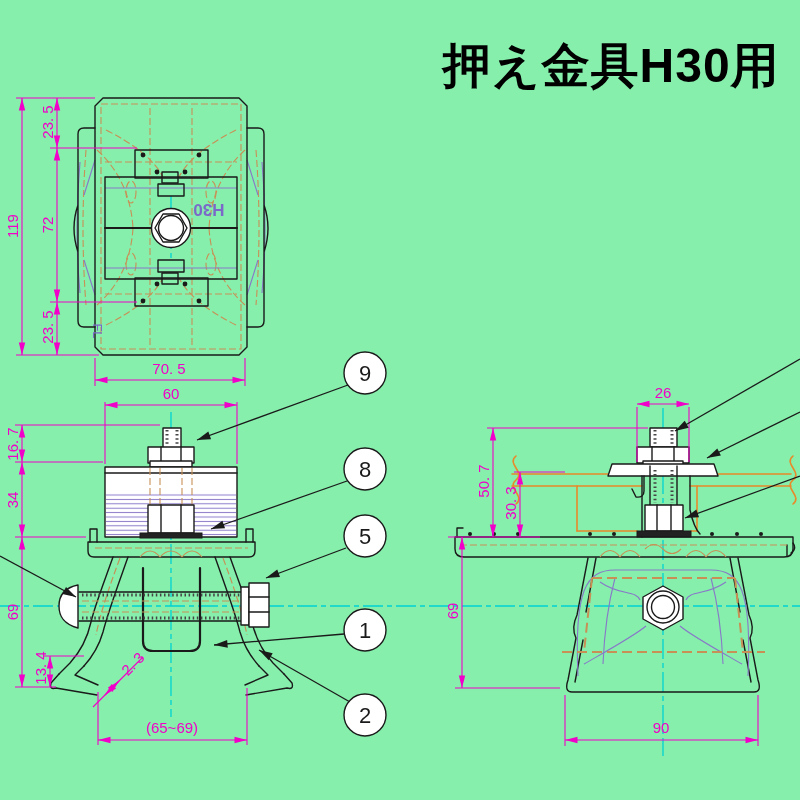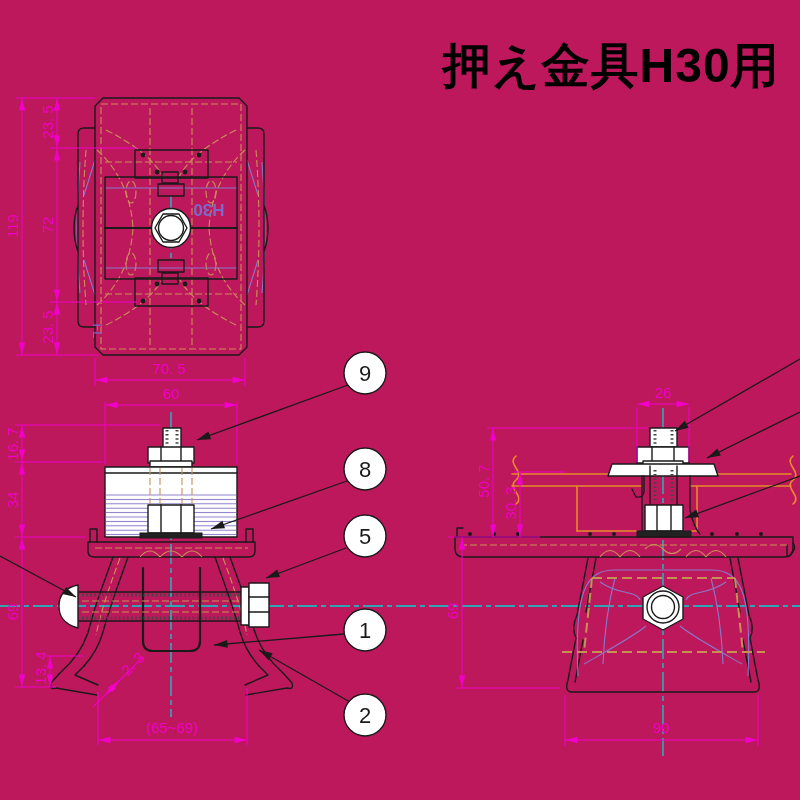--- a/index.html
+++ b/index.html
@@ -1,16 +1,16 @@
 <!DOCTYPE html>
 <html><head>
 <meta charset="utf-8">
 <style>
   html,body{margin:0;padding:0;background:#fff;}
-  #stage{position:relative;width:800px;height:800px;background:#be185d;overflow:hidden;
+  #stage{position:relative;width:800px;height:800px;background:#86efac;overflow:hidden;
          font-family:"Liberation Sans",sans-serif;text-align:center;}
   svg{display:block}
   .k   {stroke:#1a1a1a;stroke-width:1.4;fill:none;stroke-linecap:round;stroke-linejoin:round;}
   .k2  {stroke:#1a1a1a;stroke-width:2.2;fill:none;stroke-linecap:round;stroke-linejoin:round;}
   .kf  {stroke:#1a1a1a;stroke-width:1.4;fill:#ffffff;stroke-linejoin:round;}
   .dot {fill:#1a1a1a;stroke:none;}
   .dim {stroke:#F000C8;stroke-width:1.1;fill:none;}
   .dimtxt{fill:#F000C8;font-size:15px;font-family:"Liberation Sans",sans-serif;}
   .cl  {stroke:#00D2D2;stroke-width:1.3;fill:none;stroke-dasharray:20 4 5 4;}
   .hid {stroke:#C89055;stroke-width:1.1;fill:none;stroke-dasharray:7 3;}

